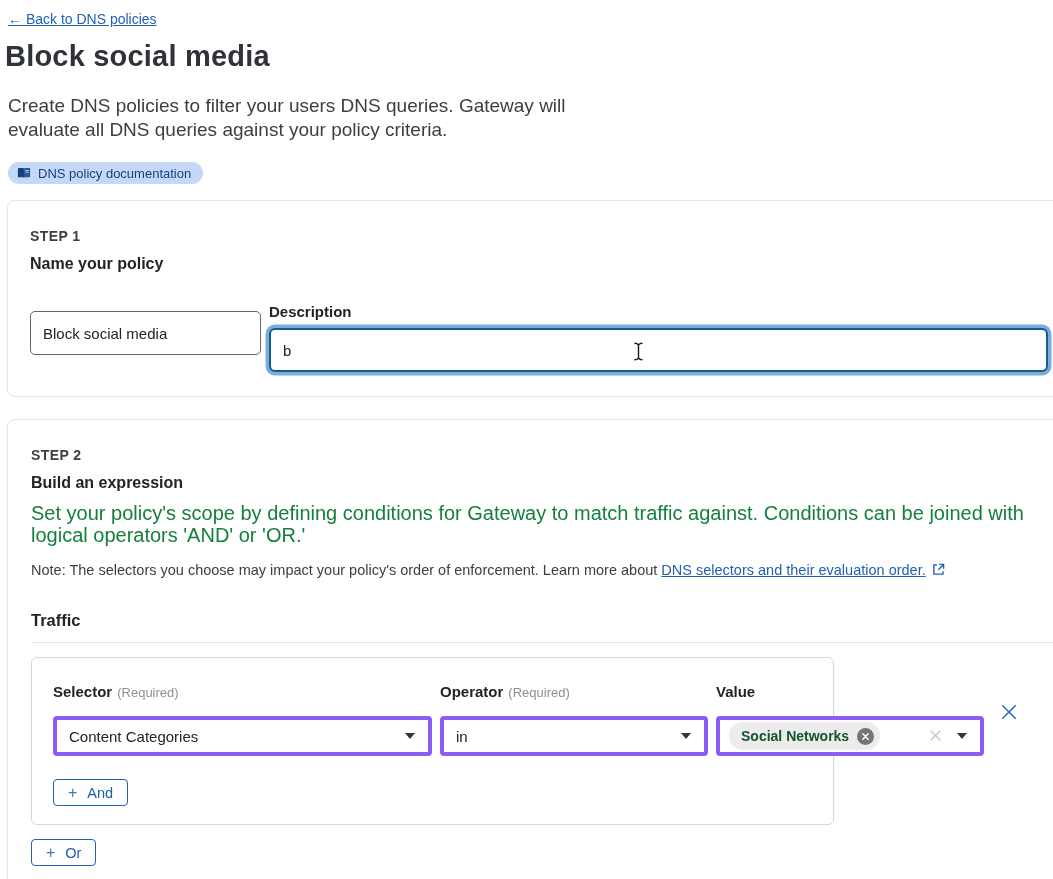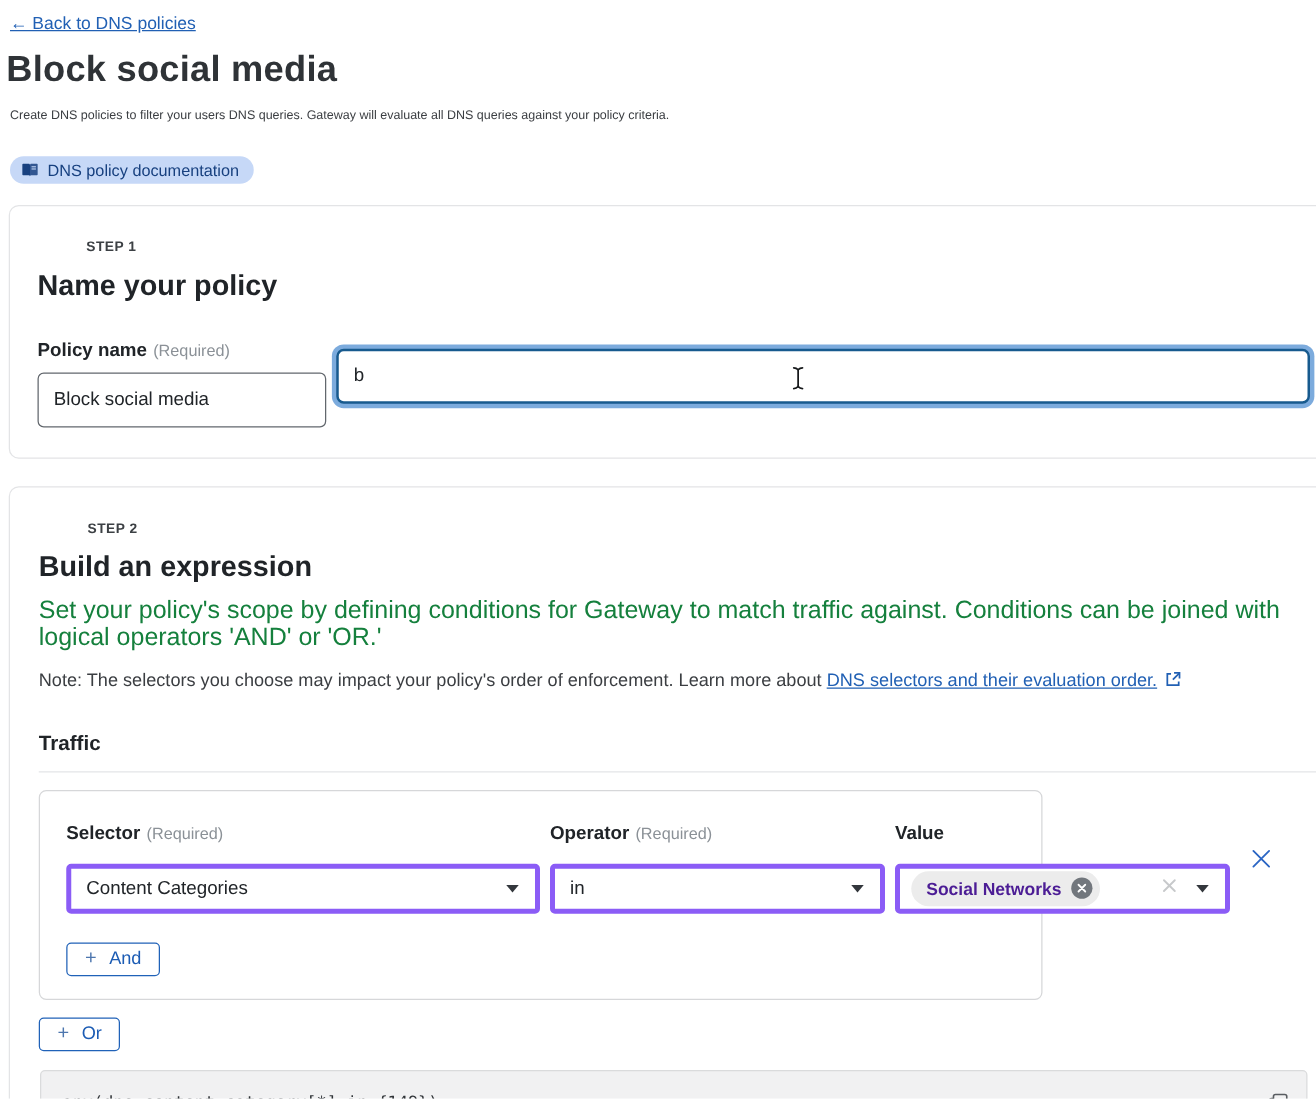--- a/index.html
+++ b/index.html
@@ -4,31 +4,31 @@
 <style>
   * { margin: 0; padding: 0; box-sizing: border-box; }
   html, body { background: #fff; }
   body { font-family: "Liberation Sans", sans-serif; color: #202428; }
   .page { position: relative; width: 1053px; height: 879px; overflow: hidden; background: #fff; }
 
   
   .header { padding: 10px 0 0 8px; }
   .back-link { display: inline-block; font-size: 14px; color: #2160b4; text-decoration: underline; cursor: pointer; }
   .page-title { margin-top: 12px; margin-left: -3px; font-size: 29px; font-weight: 700; color: #2f3337; letter-spacing: 0.2px; }
-  .intro { margin-top: 8px; font-size: 10px; line-height: 24px; color: #3b3e42; max-width: 600px; }
+  .intro { margin-top: 21px; font-size: 19px; line-height: 24px; color: #3b3e42; max-width: 600px; }
   .doc-badge { margin-top: 20px; display: inline-flex; align-items: center; gap: 7px; height: 22px;
     background: #c6d8f7; color: #17407f; border-radius: 12px; padding: 0 12px 0 9px; font-size: 13px; cursor: pointer; }
   .doc-badge svg { display: block; }
 
   
   .card { margin-left: 7px; width: 1056px; border: 1px solid #e3e4e6; border-radius: 8px; background: #fff; }
   .card1 { margin-top: 16px; padding: 27px 14px 24px 22px; }
   .card2 { margin-top: 22px; padding: 27px 14px 40px 23px; }
-  .step-label { font-size: 11px; font-weight: 700; letter-spacing: 0.4px; color: #3c4044; margin-left: 39px; }
-  .card-heading { margin-top: 11px; font-size: 23px; font-weight: 700; color: #202428; }
+  .step-label { font-size: 14px; font-weight: 700; letter-spacing: 0.4px; color: #3c4044; }
+  .card-heading { margin-top: 11px; font-size: 16px; font-weight: 700; color: #202428; }
 
   
   .fields-row { margin-top: 30px; display: flex; }
   .field-label { font-size: 15px; font-weight: 700; color: #202428; }
   .req { font-size: 13px; font-weight: 400; color: #8b9197; margin-left: 5px; }
   .field-policy { width: 231px; flex: none; }
   .field-desc { flex: 1 1 auto; margin-left: 8px; min-width: 0; }
   .text-input { margin-top: 8px; width: 100%; height: 44px; border: 1px solid #62676d; border-radius: 5px;
     padding: 0 12px; font-size: 15px; color: #202428; font-family: "Liberation Sans", sans-serif; background: #fff; }
   .desc-input { position: relative; margin-top: 7px; height: 44px; border: 2px solid #175a8e; border-radius: 6px;
@@ -52,21 +52,21 @@
   .col-operator { width: 268px; flex: none; margin-left: 8px; }
   .col-value { width: 268px; flex: none; margin-left: 8px; }
   .select-box { margin-top: 15px; height: 40px; border: 4px solid #8b5cf6; border-radius: 4px; background: #fff;
     display: flex; align-items: center; justify-content: space-between; padding: 0 13px 0 12px; font-size: 15px;
     color: #202428; cursor: pointer; }
   .caret { width: 0; height: 0; border-left: 5px solid transparent; border-right: 5px solid transparent;
     border-top: 6px solid #33373c; flex: none; }
   .value-box { padding-left: 9px; }
   .value-right { display: flex; align-items: center; gap: 15px; }
   .tag { display: inline-flex; align-items: center; gap: 8px; height: 28px; background: #ececec; border-radius: 14px;
-    padding: 0 6px 0 12px; font-size: 14px; font-weight: 600; color: #4c1d95; }
+    padding: 0 6px 0 12px; font-size: 14px; font-weight: 600; color: #14532d; }
   .tag-x { width: 17px; height: 17px; border-radius: 50%; background: #72777d; display: inline-flex;
     align-items: center; justify-content: center; cursor: pointer; flex: none; }
   .row-delete { margin-left: 17px; height: 40px; margin-top: 9px; display: flex; align-items: center; cursor: pointer; }
 
   .logic-btn { display: inline-flex; align-items: center; gap: 10px; height: 27px; padding: 0 14px;
     border: 1px solid #2062b8; border-radius: 4px; background: #fff; color: #1c5cb4; font-size: 14.5px;
     font-family: "Liberation Sans", sans-serif; cursor: pointer; }
   .logic-btn .plus { font-size: 16px; font-weight: 400; color: #4d76ae; }
   .btn-and { margin-top: 23px; }
   .btn-or { margin-top: 14px; }
@@ -98,27 +98,27 @@
       <span>DNS policy documentation</span>
     </div>
   </div>
 
   <div class="card card1">
     <div class="step-label">STEP 1</div>
     <div class="card-heading">Name your policy</div>
 
     <div class="fields-row">
       <div class="field-policy">
-        <div>
-          <span class="field-label">Policy name</span><span class="req">(Required)</span>
-        </div>
         <input class="text-input" type="text" value="Block social media" style="">
       </div>
 
       <div class="field-desc">
+        <div>
+          <span class="field-label">Description</span>
+        </div>
         <div class="desc-input" role="textbox">
           <span>b</span>
           <span class="ibeam-cursor">
             <svg width="11" height="19" viewBox="0 0 11 19" xmlns="http://www.w3.org/2000/svg">
               <g stroke="#17191b" stroke-width="1.4" fill="none" stroke-linecap="round">
                 <path d="M2 1.2 C3.6 1.2 4.6 1.8 5.5 2.8 C6.4 1.8 7.4 1.2 9 1.2"></path>
                 <path d="M5.5 2.6 V16.4"></path>
                 <path d="M2 17.8 C3.6 17.8 4.6 17.2 5.5 16.2 C6.4 17.2 7.4 17.8 9 17.8"></path>
               </g>
             </svg>

